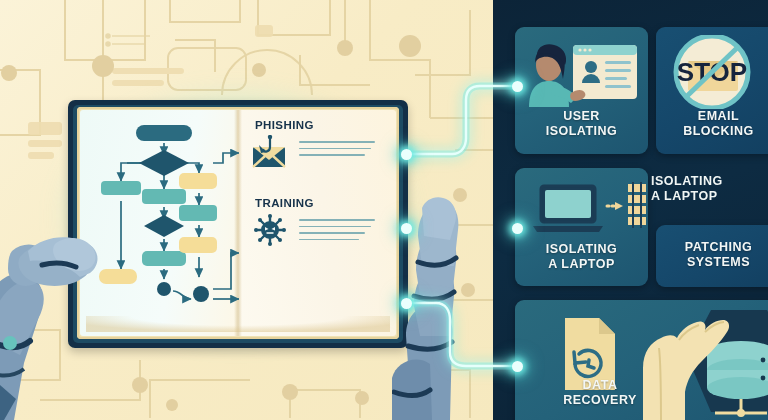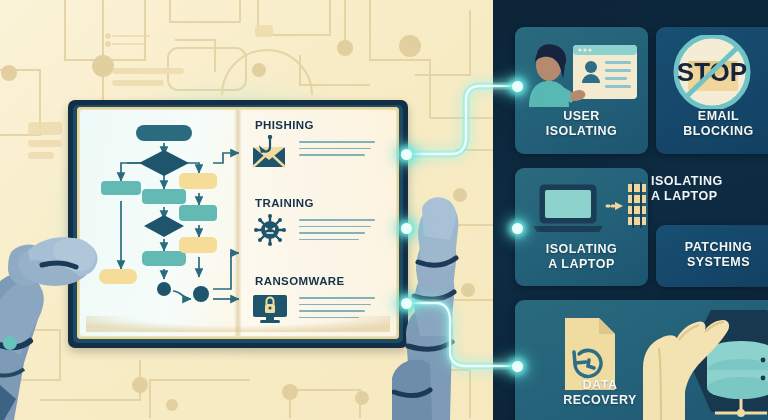--- a/index.html
+++ b/index.html
@@ -285,37 +285,20 @@
               <path d="M15.5 20 h7" stroke="#f2f8f6" stroke-width="1.6"></path>
             </svg>
             <div class="topic-lines">
               <div class="tl w1"></div>
                 <div class="tl w2"></div>
                 <div class="tl w3"></div>
                 <div class="tl w4"></div>
             </div>
           </div>
 
-          <div class="topic" style="top:156px">
-            <div class="topic-title">RANSOMWARE</div>
-            <svg class="topic-icon" viewBox="0 0 38 34">
-              <rect x="2" y="4" width="34" height="22" rx="2" fill="#1f556c"></rect>
-              <rect x="15" y="26" width="8" height="4" fill="#1f556c"></rect>
-              <rect x="9" y="29" width="20" height="3" rx="1.5" fill="#1f556c"></rect>
-              <rect x="14" y="13" width="10" height="9" rx="1.5" fill="#f0dca0"></rect>
-              <path d="M15.5 13 v-3 a3.5 3.5 0 0 1 7 0 v3" stroke="#f0dca0" stroke-width="2" fill="none"></path>
-              <circle cx="19" cy="17" r="1.6" fill="#1f556c"></circle>
-            </svg>
-            <div class="topic-lines">
-              <div class="tl w1"></div>
-                <div class="tl w2"></div>
-                <div class="tl w3"></div>
-                <div class="tl w4"></div>
-            </div>
-          </div>
 
         </div>
       </div>
     </div>
 
     <svg class="hand hand-left" viewBox="0 0 120 235">
       <g>
         <path d="M-10 235 L-10 120 C-2 98 16 84 34 90 C48 95 52 112 46 128 L30 178 L20 235 z" fill="#7d9bb7"></path>
         <path d="M2 122 C14 100 30 92 42 98 C52 104 52 120 44 134 L26 170 L6 160 z" fill="#8aa6c0"></path>
         <path d="M18 66 C30 56 46 58 52 70 C58 82 50 96 38 100 C26 104 14 96 14 84 C14 76 15 70 18 66 z" fill="#8fabc4"></path>

